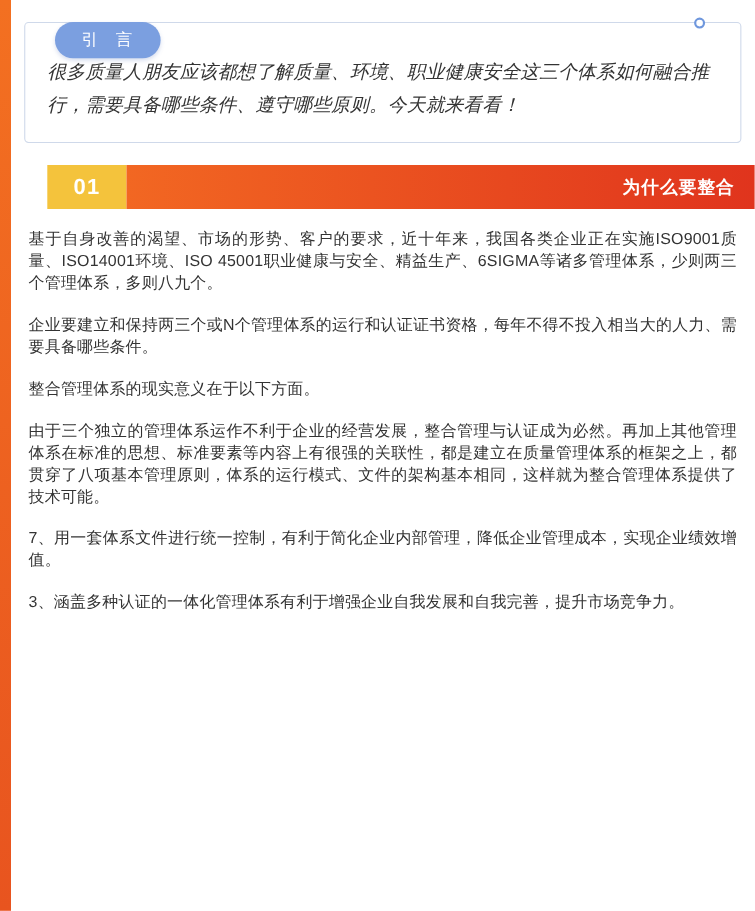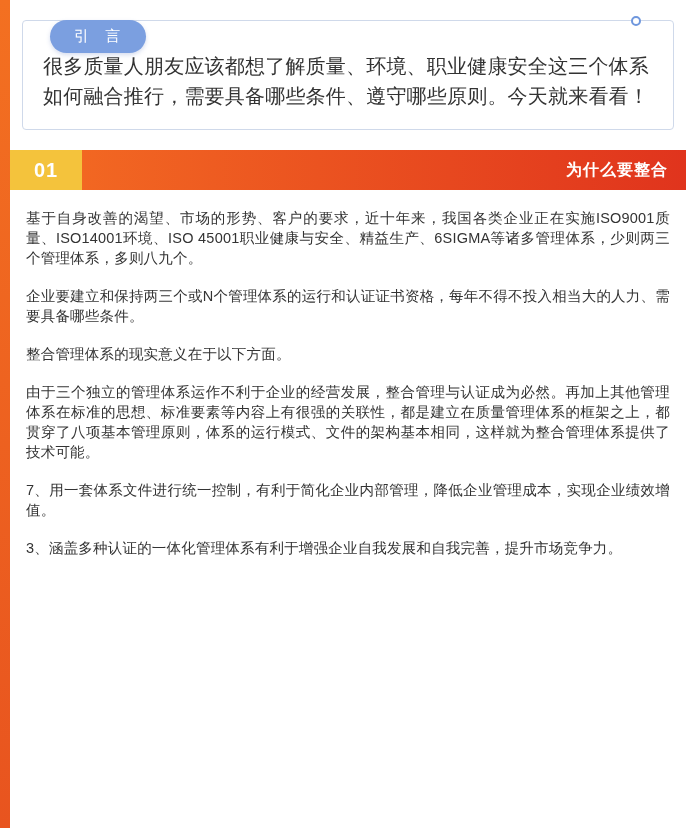--- a/index.html
+++ b/index.html
@@ -72,32 +72,34 @@
     right: 32px;
     top: -5px;
     width: 10px;
     height: 10px;
     border-radius: 50%;
     background: #ffffff;
     border: 2px solid #6f97dd;
     box-sizing: border-box;
   }
   .intro-text {
-    font-size: 20px;
+    font-size: 17px;
     line-height: 30px;
     color: #333333;
     letter-spacing: 0.2px;
+    font-style: italic;
   }
 
   
   .section-header {
     display: flex;
     align-items: stretch;
     margin-top: 20px;
     height: 40px;
+    padding-left: 33px;
   }
   .section-num {
     width: 72px;
     background: #f4c33c;
     color: #ffffff;
     font-size: 20px;
     font-weight: bold;
     display: flex;
     align-items: center;
     justify-content: center;

